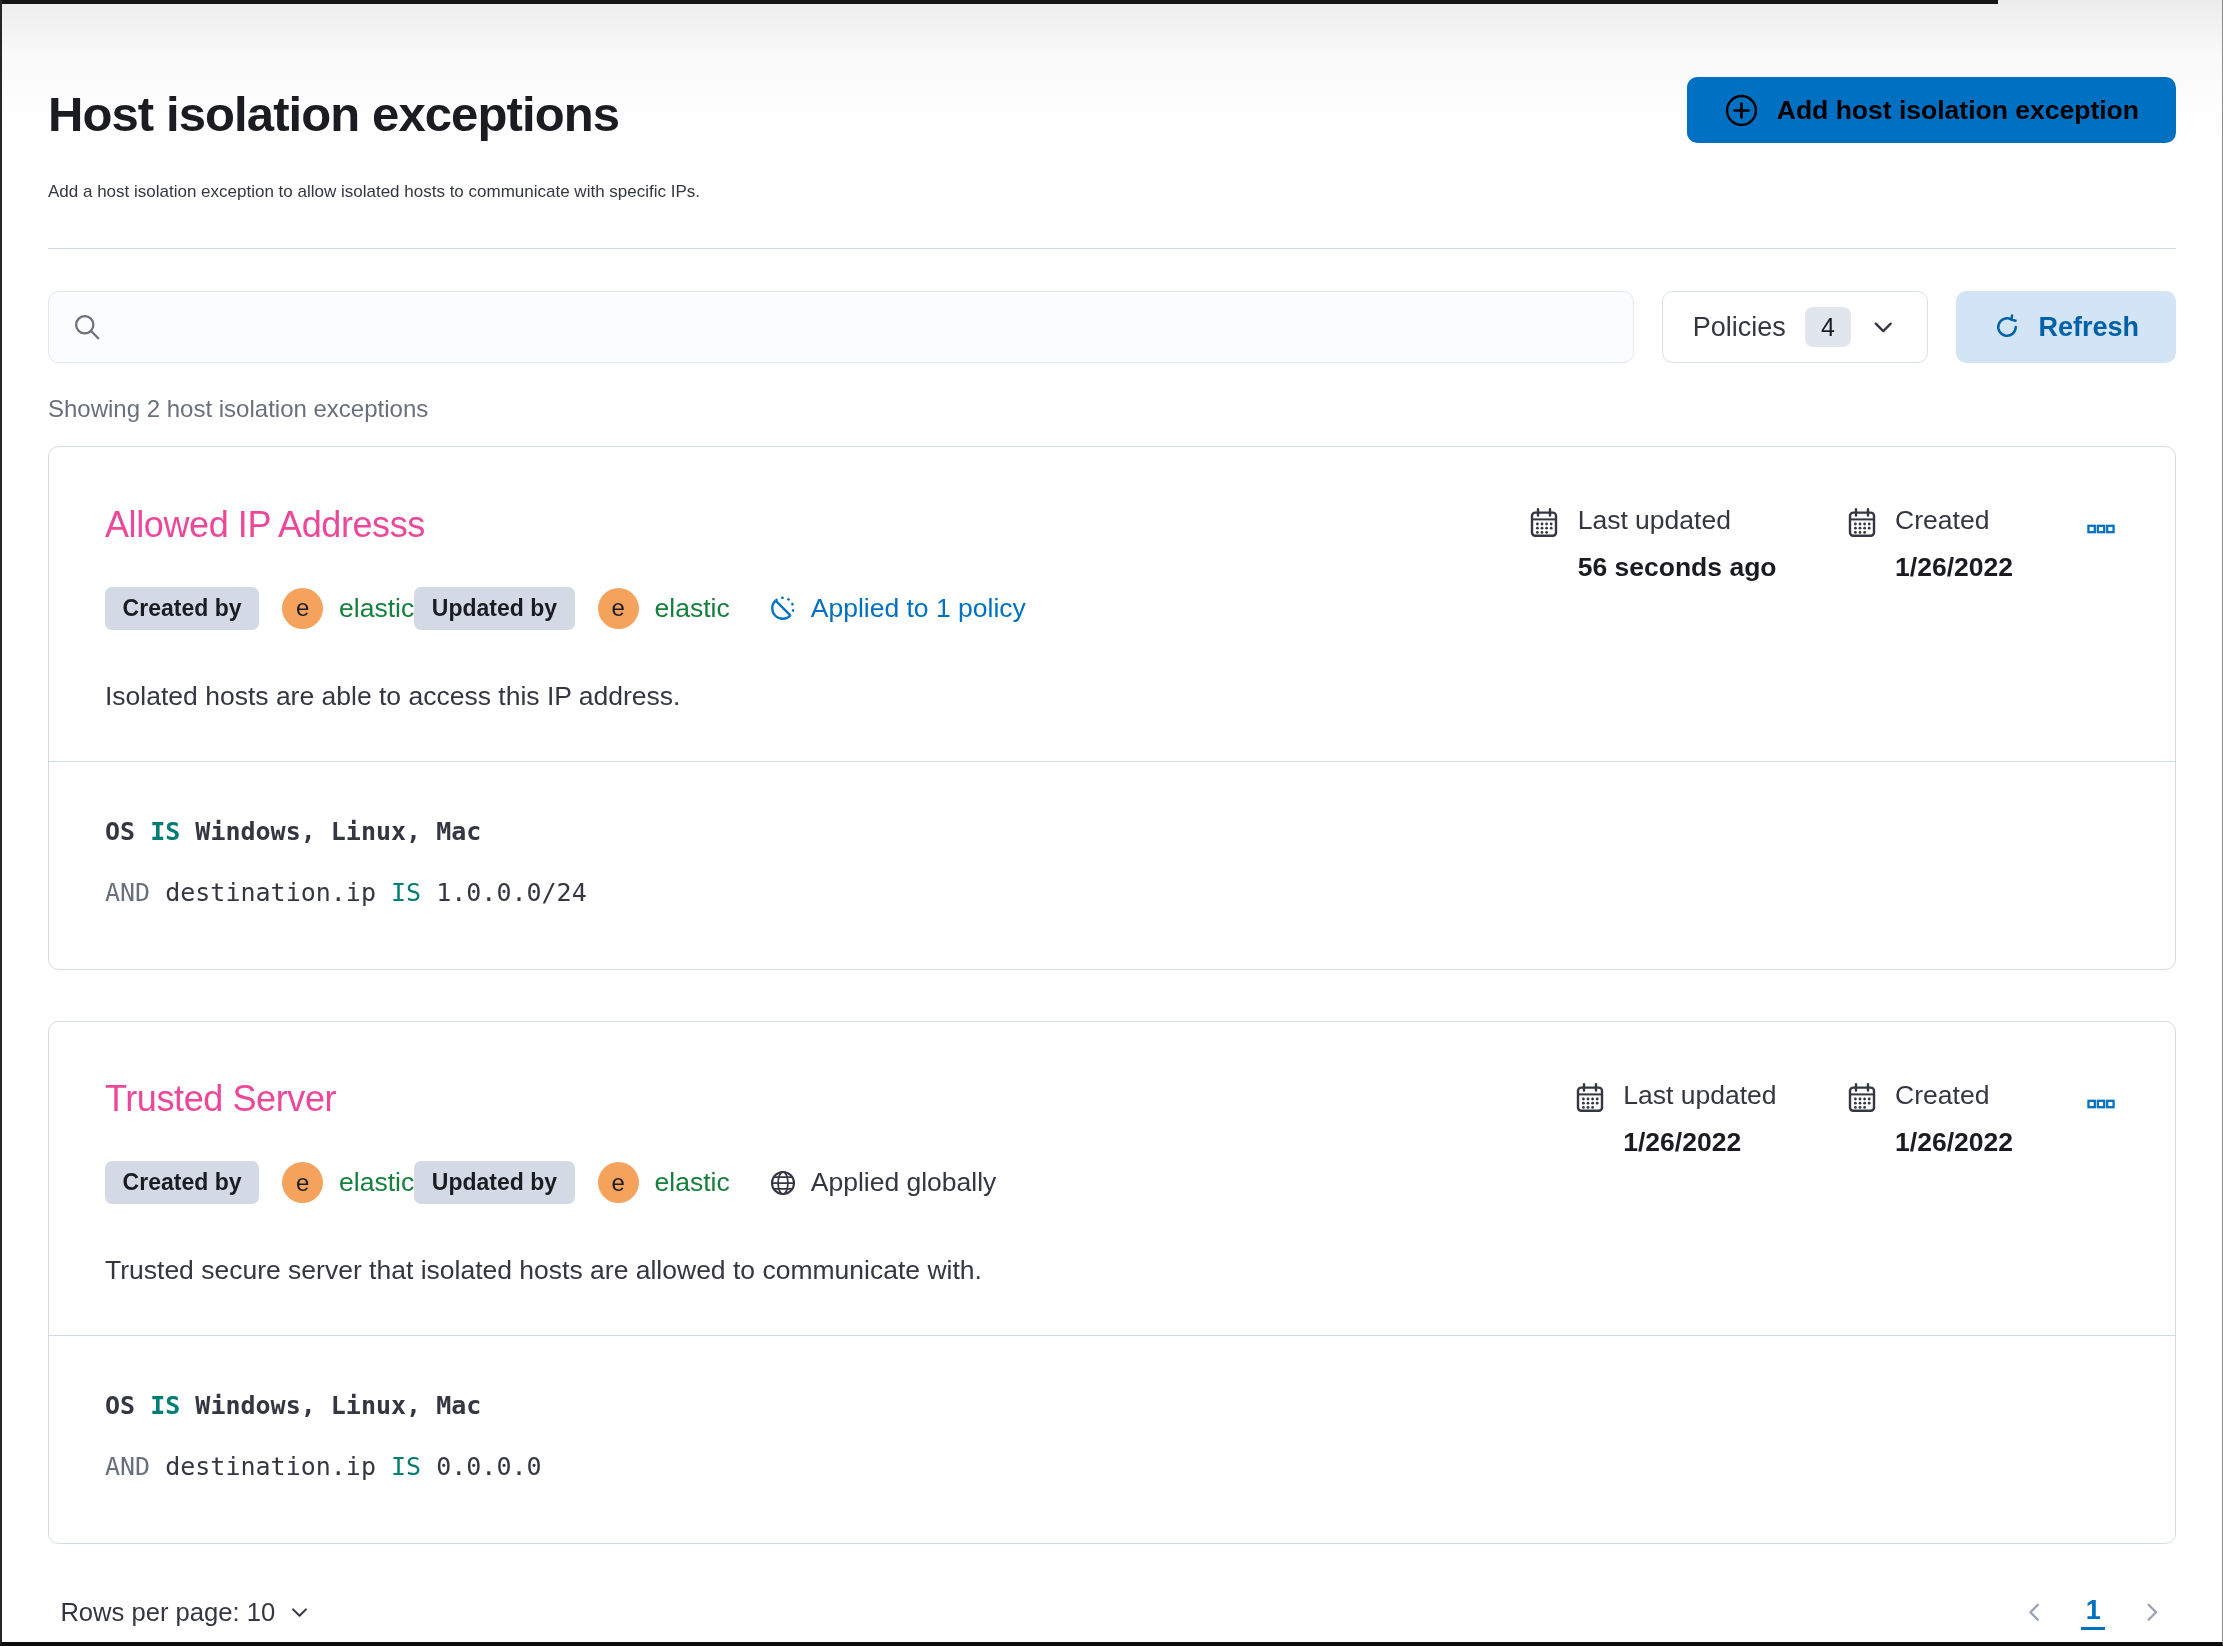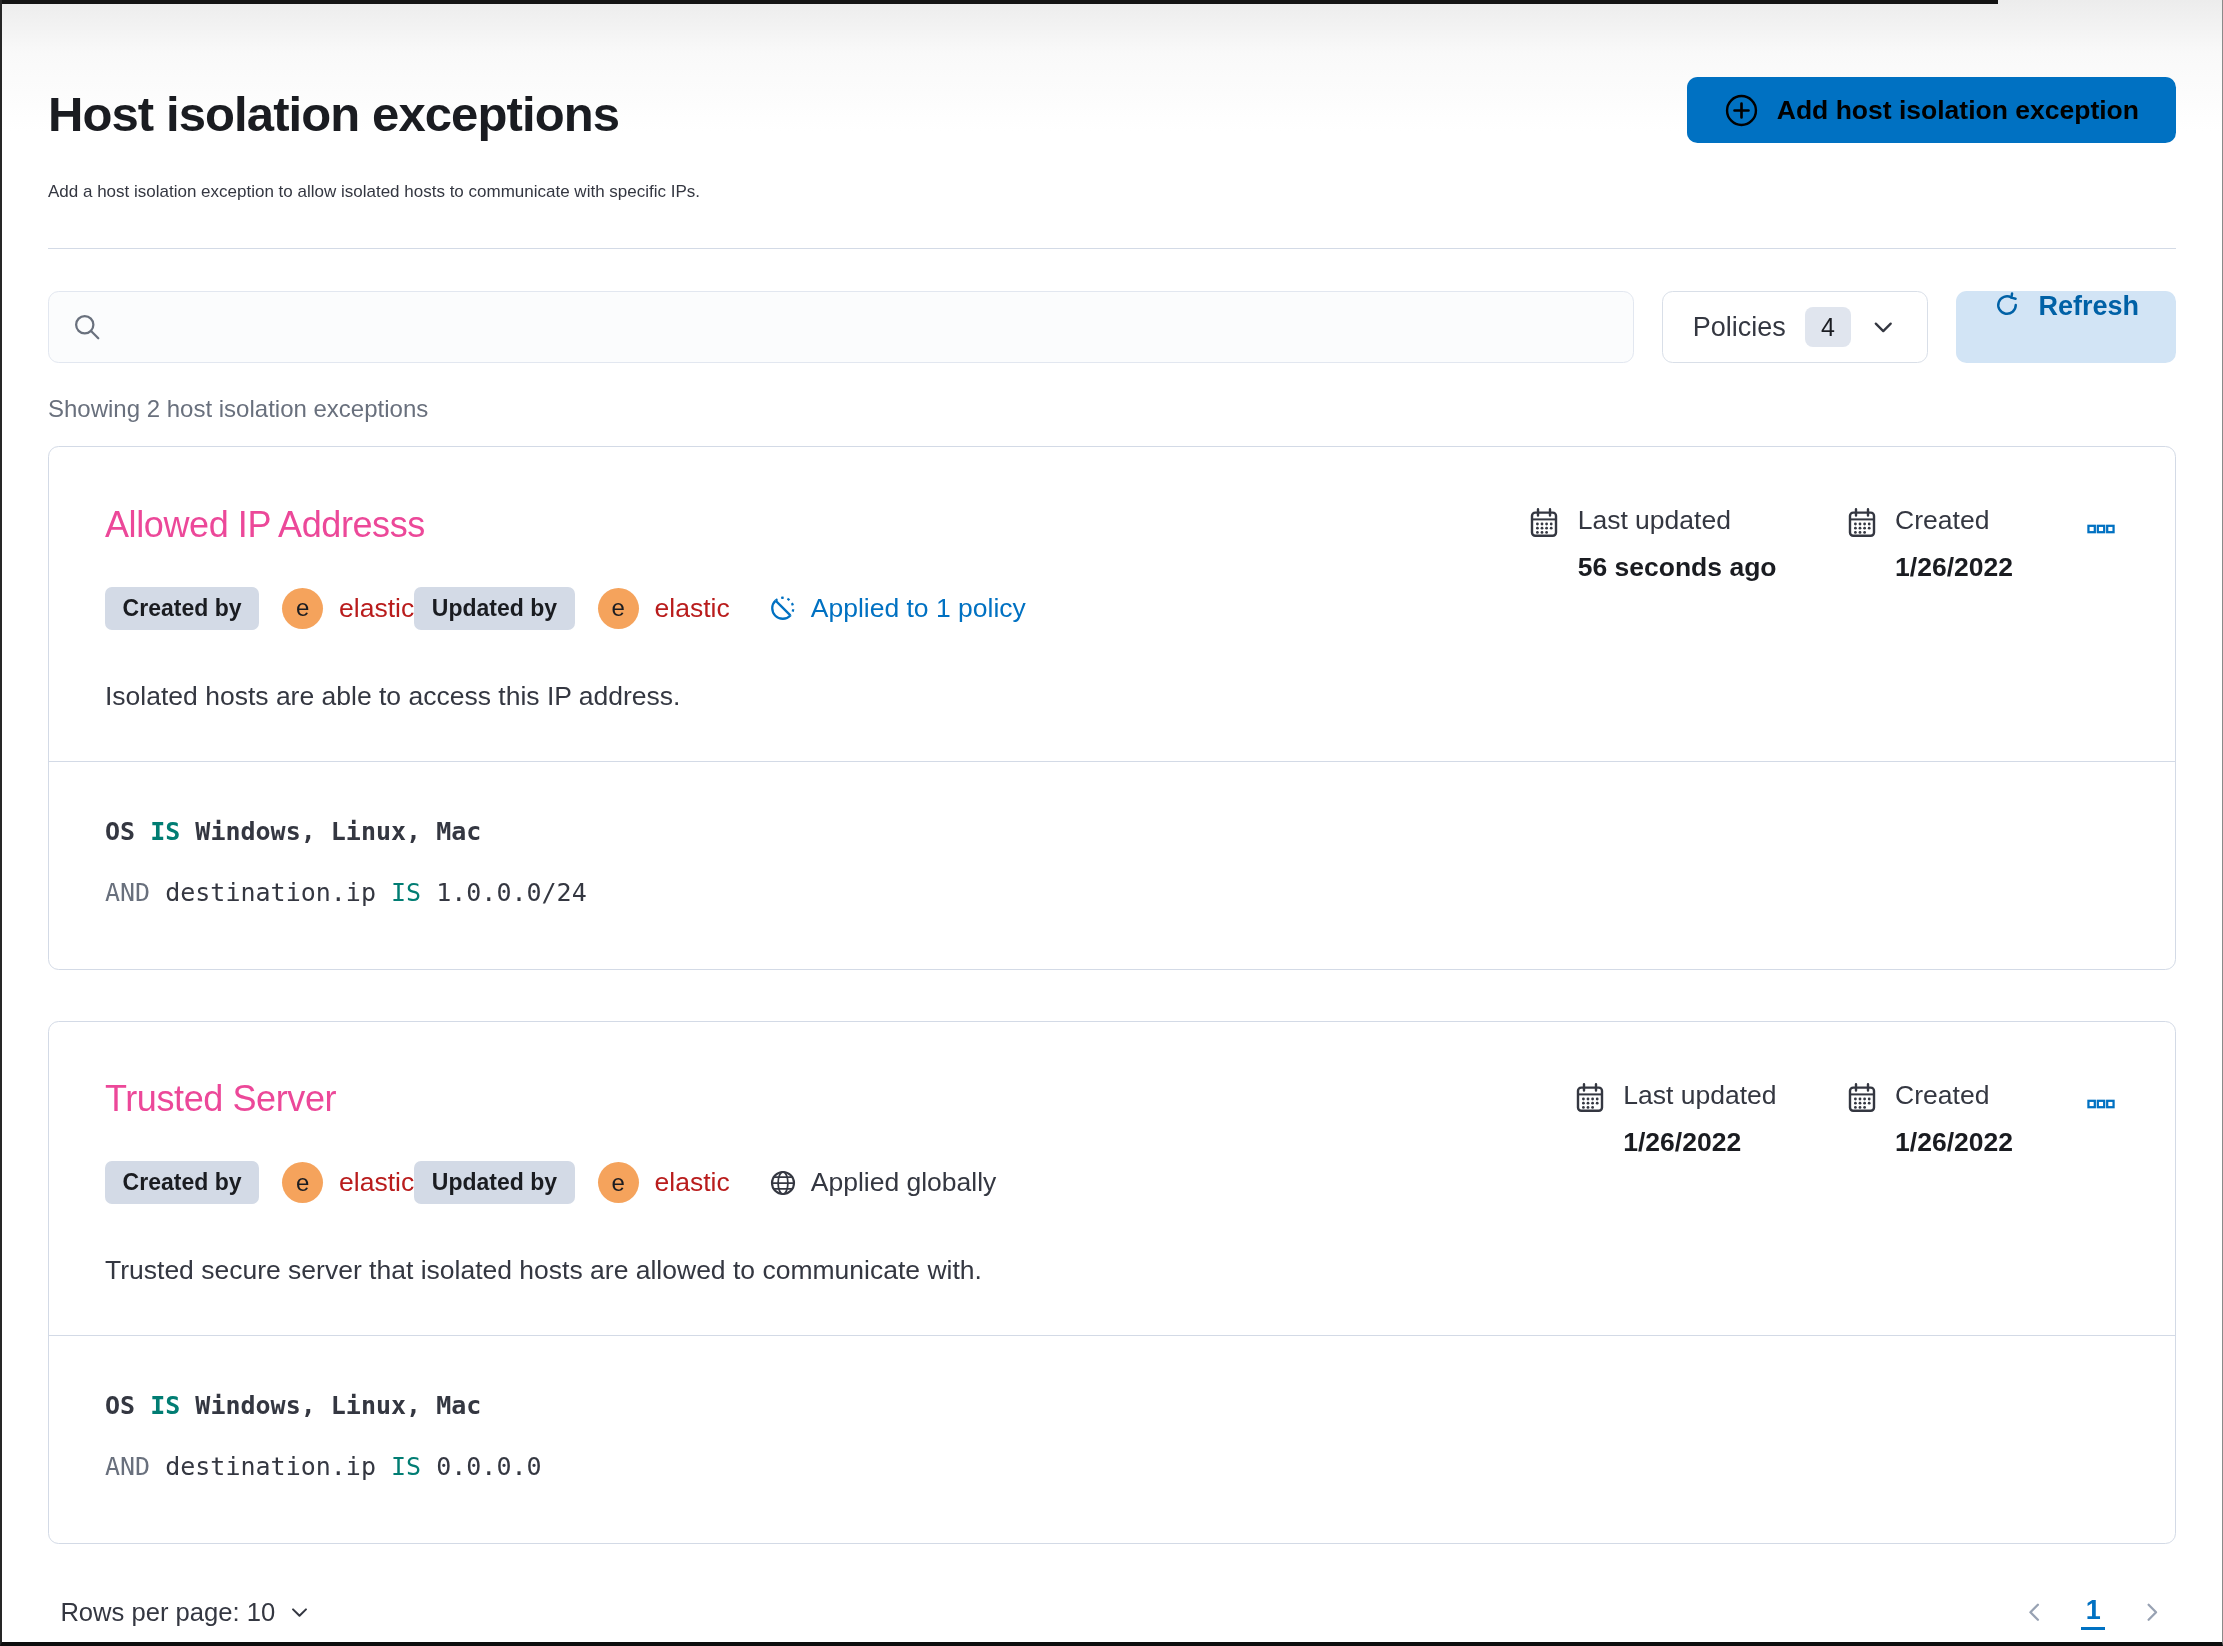--- a/index.html
+++ b/index.html
@@ -45,21 +45,21 @@
     display: flex; align-items: center; gap: 19.4px; background: #fff;
     border: 1.8px solid #d9dfe8; border-radius: 10.6px; padding: 0 30px;
     font-size: 27px; color: #343741; cursor: pointer; font-family: inherit;
   }
   .count-badge {
     background: #e0e5ee; border-radius: 8px; padding: 5.3px 16px;
     font-size: 25px; color: #1a1c21;
   }
   .btn-policies svg { width: 26.5px; height: 26.5px; color: #343741; }
   .btn-refresh {
-    display: flex; gap: 17.6px; justify-content: center;
+    display: flex; align-items: center; gap: 17.6px; justify-content: center;
     background: #d2e4f5; border: none; border-radius: 10.6px; padding: 0 37px;
     font-size: 27px; font-weight: 700; color: #0061a6; cursor: pointer; font-family: inherit;
   }
   .btn-refresh svg { width: 28px; height: 28px; }
 
   .summary { margin-top: 32px; font-size: 24px; color: #69707d; }
 
   
   .card { border: 1.8px solid #d3dae6; border-radius: 10.6px; background: #fff; margin-top: 23px; }
   .card + .card { margin-top: 51px; }
@@ -68,21 +68,21 @@
   .badge-row { display: flex; align-items: center; margin-top: 41px; }
   .badge {
     background: #d3dae6; color: #1a1c21; font-size: 23px; font-weight: 600;
     padding: 8px 17.6px; border-radius: 7px;
   }
   .avatar {
     width: 41px; height: 41px; border-radius: 50%; background: #f5a35c;
     display: inline-flex; align-items: center; justify-content: center;
     font-size: 24px; color: #1a1c21; margin-left: 23px; flex-shrink: 0;
   }
-  .user-name { font-size: 26.5px; color: #b91c1c; margin-left: 16px; }
+  .user-name { font-size: 26.5px; color: #15803d; margin-left: 16px; }
   .badge-row .badge:nth-of-type(2) { margin-left: 35px; }
   .applied { display: inline-flex; align-items: center; gap: 14px; font-size: 26.5px; margin-left: 39px; cursor: pointer; }
   .applied svg { width: 28px; height: 28px; }
   .applied-link { color: #0071c2; }
   .applied-global { color: #343741; cursor: default; }
   .card-desc { margin-top: 51px; font-size: 26.5px; color: #343741; }
 
   .card-meta { display: flex; align-items: flex-start; gap: 69px; padding-top: 12.4px; flex-shrink: 0; }
   .meta-item { display: flex; gap: 17.6px; }
   .meta-item svg { width: 32px; height: 32px; color: #343741; margin-top: 1.8px; }

